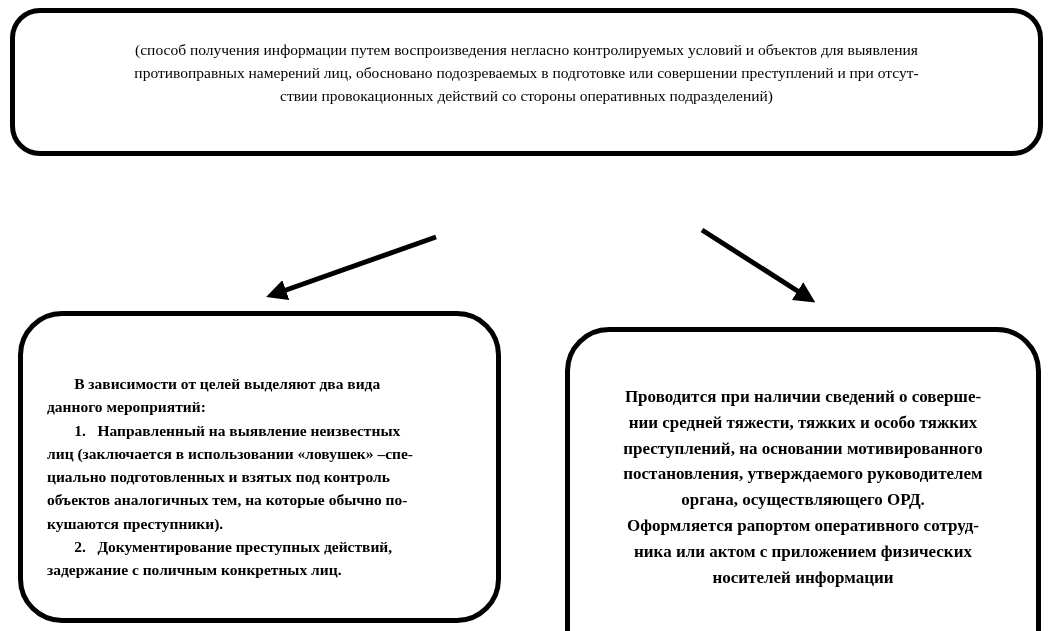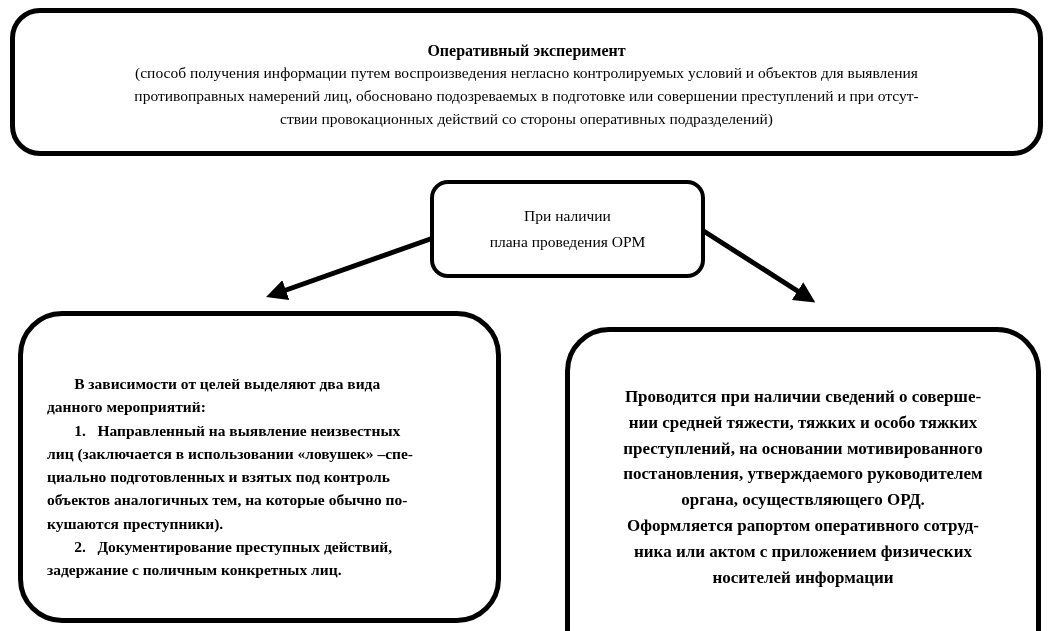--- a/index.html
+++ b/index.html
@@ -87,38 +87,35 @@
     width: 1053px; height: 631px;
     pointer-events: none;
   }
 </style>
 </head>
 <body>
 
 <div class="canvas">
 
   <div class="box top-box">
-    <div class="top-title">Оперативный эксперимент</div>
     <div class="top-body">(способ получения информации путем воспроизведения негласно контролируемых условий и объектов для выявления
 противоправных намерений лиц, обосновано подозреваемых в подготовке или совершении преступлений и при отсут-
 ствии провокационных действий со стороны оперативных подразделений)</div>
   </div>
 
   <svg class="arrows" viewBox="0 0 1053 631">
     <defs>
       <marker id="ah" viewBox="0 0 10 10" refX="7" refY="5" markerWidth="4.2" markerHeight="4.2" orient="auto">
         <path d="M0,0 L10,5 L0,10 z" fill="#000000"></path>
       </marker>
     </defs>
     <line x1="436" y1="237" x2="272" y2="295" stroke="#000000" stroke-width="5" marker-end="url(#ah)"></line>
     <line x1="702" y1="230" x2="810" y2="299" stroke="#000000" stroke-width="5" marker-end="url(#ah)"></line>
   </svg>
 
-  <div class="box cond-box">При наличии
-плана проведения ОРМ</div>
 
   <div class="box left-box">&nbsp;&nbsp;&nbsp;&nbsp;&nbsp;&nbsp;&nbsp;В зависимости от целей выделяют два вида
 данного мероприятий:
 &nbsp;&nbsp;&nbsp;&nbsp;&nbsp;&nbsp;&nbsp;1.&nbsp;&nbsp;&nbsp;Направленный на выявление неизвестных
 лиц (заключается в использовании «ловушек» –спе-
 циально подготовленных и взятых под контроль
 объектов аналогичных тем, на которые обычно по-
 кушаются преступники).
 &nbsp;&nbsp;&nbsp;&nbsp;&nbsp;&nbsp;&nbsp;2.&nbsp;&nbsp;&nbsp;Документирование преступных действий,
 задержание с поличным конкретных лиц.</div>

